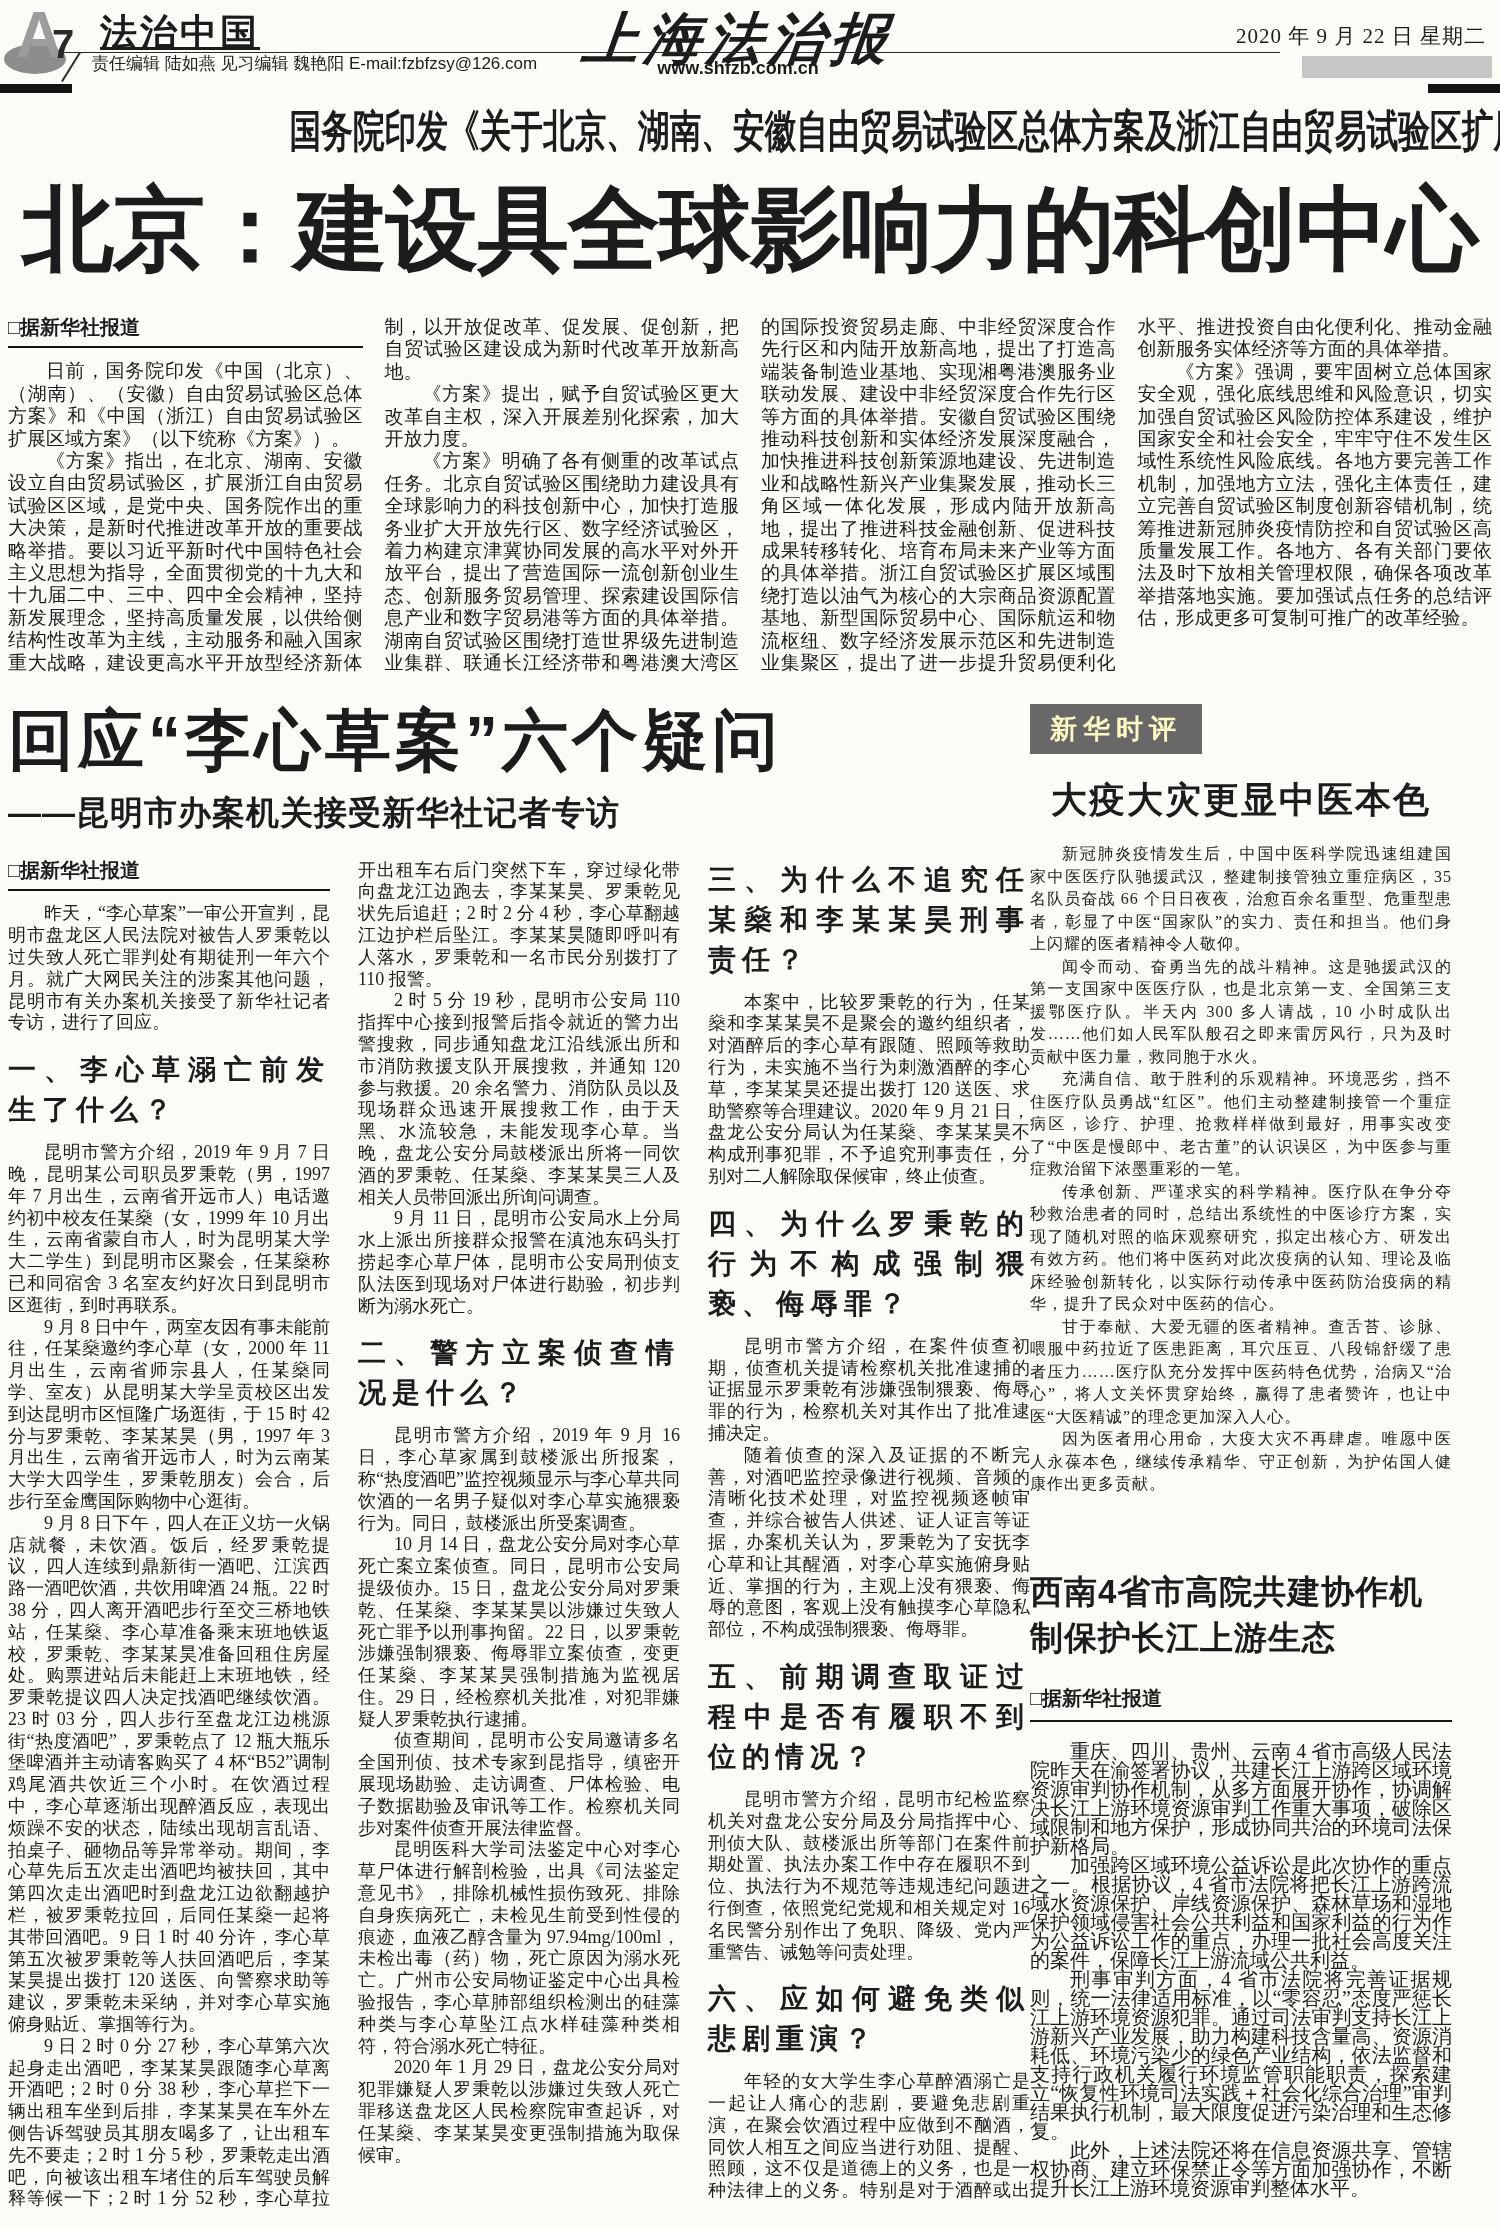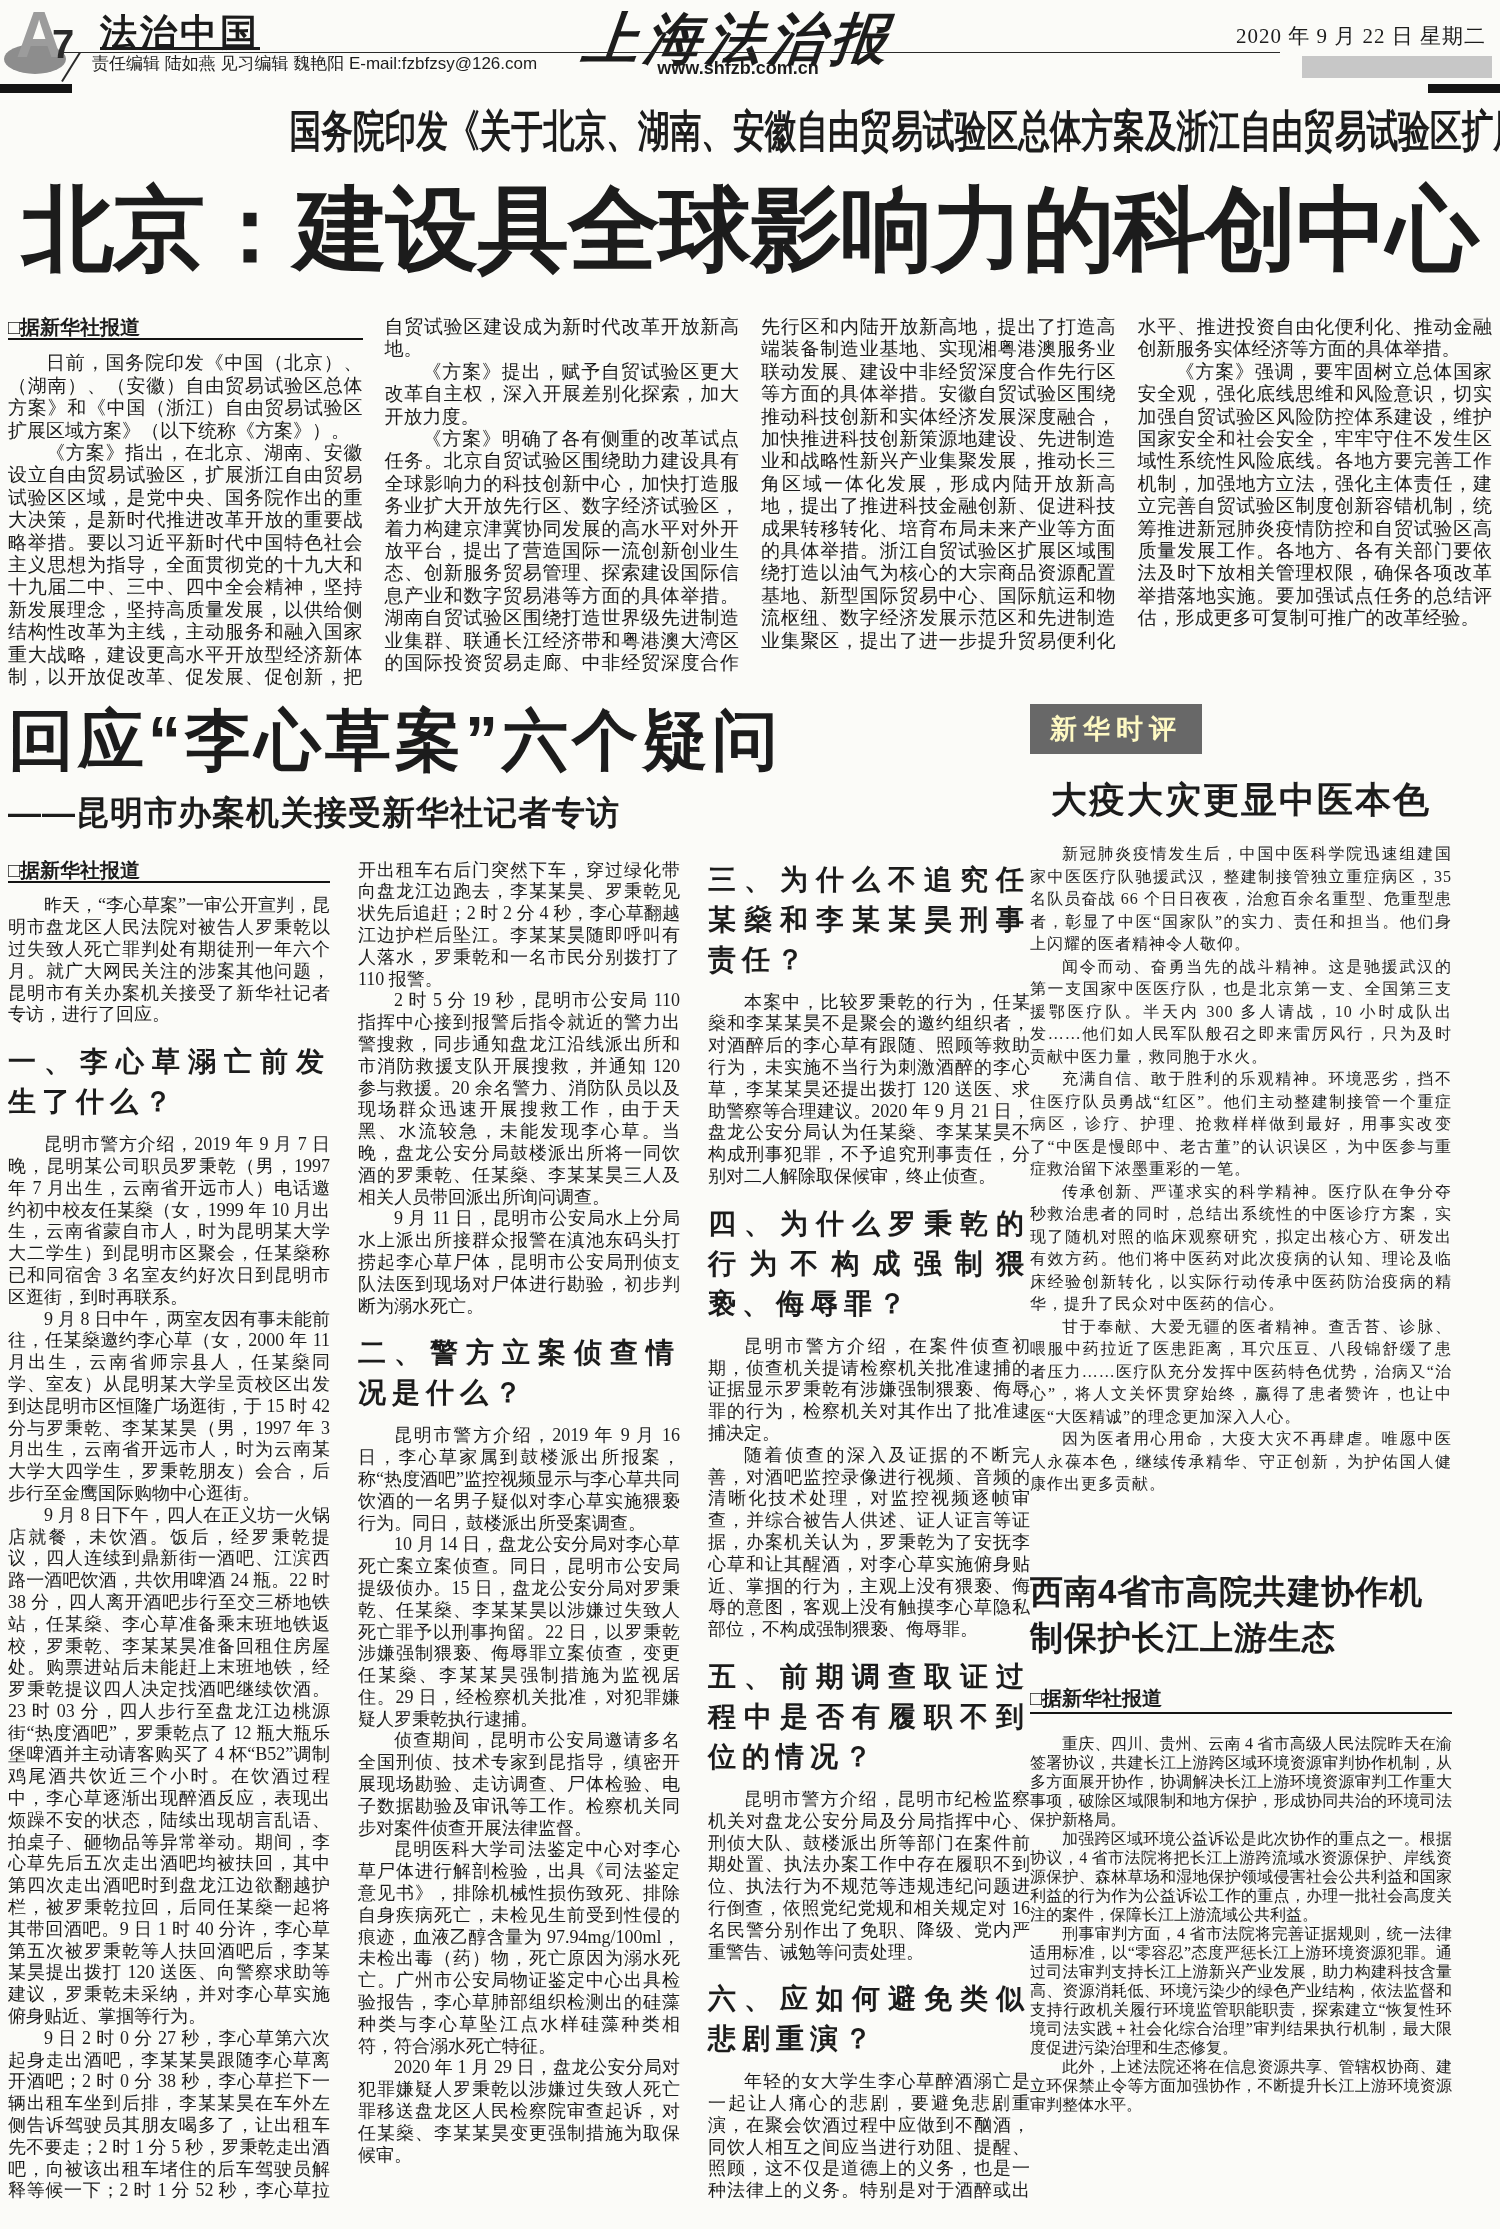--- a/index.html
+++ b/index.html
@@ -27,21 +27,21 @@
   .hdr-gray{position:absolute;right:0;top:56px;width:190px;height:22px;background:#c7c7c7;}
   .cap{position:absolute;top:84px;height:9px;background:#141414;}
   .cap.l{left:0;width:72px;} .cap.r{right:0;width:72px;}
   
   .kicker{position:absolute;left:0;top:102px;width:1500px;text-align:center;overflow:hidden;}
   .kicker span{display:inline-block;white-space:nowrap;transform:scaleX(0.72);transform-origin:center;
          font-family:"Liberation Sans",sans-serif;font-weight:900;font-size:44px;}
   .h1{position:absolute;left:0;top:168px;width:1500px;text-align:center;white-space:nowrap;
          font-family:"Liberation Sans",sans-serif;font-weight:900;font-size:92px;letter-spacing:-1px;}
   .byline{font-family:"Liberation Sans",sans-serif;font-weight:bold;font-size:20px;
-         border-bottom:2.5px solid #141414;padding-bottom:0;margin-bottom:12px;}
+         border-bottom:2.5px solid #141414;padding-bottom:8px;margin-bottom:12px;}
   .a1-body{position:absolute;left:8px;top:316px;width:1484px;height:380px;
          column-count:4;column-gap:22px;column-fill:auto;overflow:hidden;
          font-size:19px;line-height:22.4px;text-align:justify;}
   .a1-body p,.a2-body p{margin:0;text-indent:2em;}
   
   .lower{position:absolute;left:8px;top:704px;width:1484px;height:1520px;display:flex;}
   .lcol{width:1022px;flex:none;}
   .rcol{width:422px;flex:none;}
   .h2{font-family:"Liberation Sans",sans-serif;font-weight:900;font-size:66px;letter-spacing:4px;line-height:1.1;}
   .h2sub{font-family:"Liberation Sans",sans-serif;font-weight:bold;font-size:33px;margin-top:14px;letter-spacing:1px;}
@@ -53,21 +53,21 @@
   .sp-label{display:inline-block;background:#686868;color:#fef9c3;font-family:"Liberation Sans",sans-serif;
          font-weight:bold;font-size:27px;letter-spacing:6px;padding:7px 20px;}
   .sp-title{margin-top:22px;text-align:center;font-family:"Liberation Sans",sans-serif;font-weight:900;
          font-size:36px;letter-spacing:2px;}
   .sp-body{margin-top:18px;height:700px;overflow:hidden;font-size:16px;line-height:22.5px;
          letter-spacing:1px;text-align:justify;color:#222;}
   .sp-body p{margin:0;text-indent:2em;}
   .h3{margin-top:26px;font-family:"Liberation Sans",sans-serif;font-weight:900;font-size:33px;
          line-height:46px;letter-spacing:1px;}
   .rcol .byline{margin-top:24px;width:100%;}
-  .a3-body{margin-top:20px;height:478px;overflow:hidden;font-size:16px;line-height:19px;text-align:justify;}
+  .a3-body{margin-top:20px;height:478px;overflow:hidden;font-size:20px;line-height:19px;text-align:justify;}
   .a3-body p{margin:0;text-indent:2em;}
 </style>
 </head>
 <body>
 
 <div class="page">
 
   <div class="hdr">
     <div class="a7">
       <span class="ell"></span>

